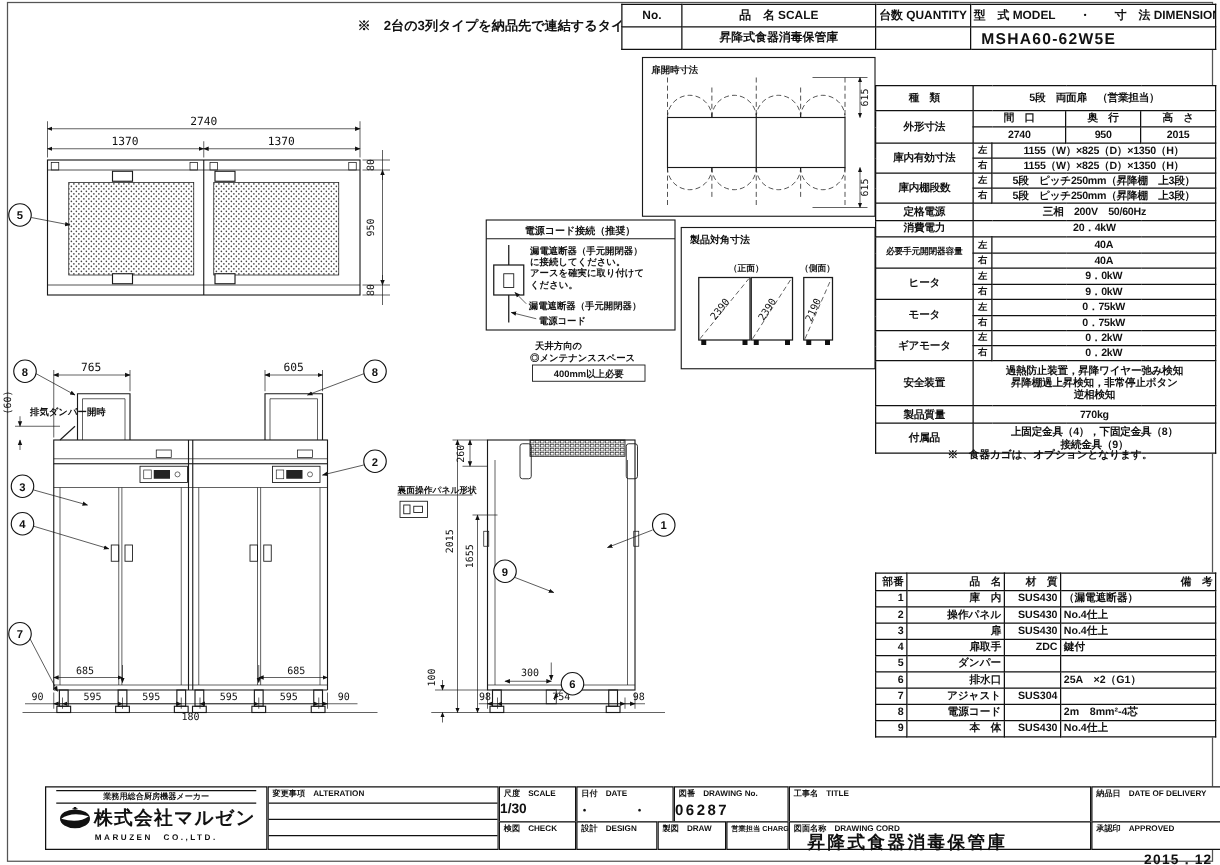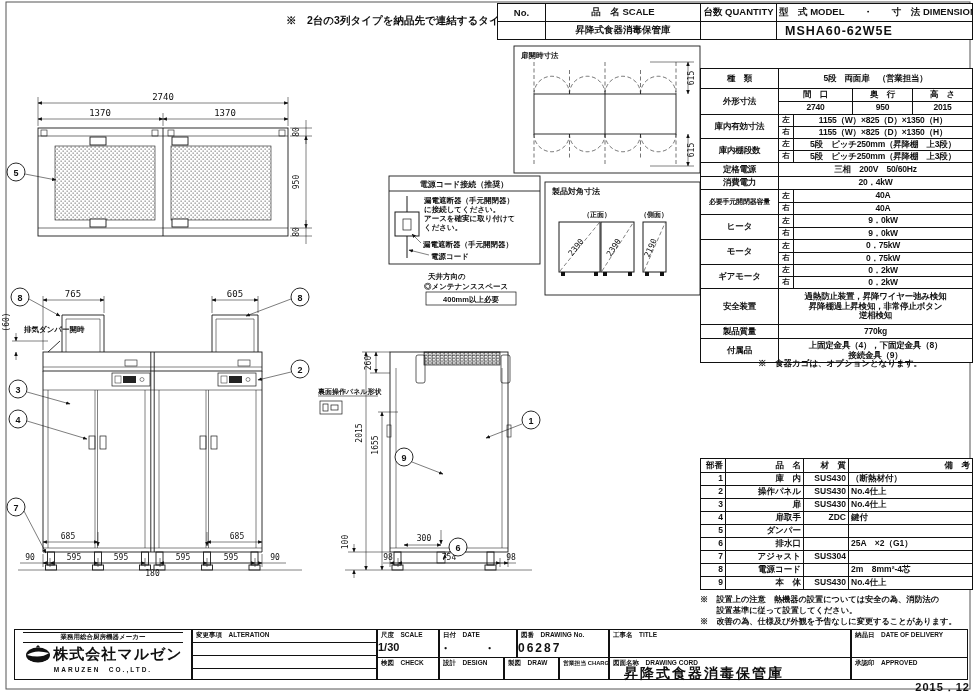--- a/index.html
+++ b/index.html
@@ -524,21 +524,21 @@
         <tr style="height:14px">
     <td>部番</td>
     <td>品　名</td>
     <td>材　質</td>
     <td>備　考</td>
         </tr>
   <tr style="height:13px">
           <td>1</td>
           <td>庫　内</td>
           <td>SUS430</td>
-          <td class="rmk">（断熱材付）</td>
+          <td class="rmk">（漏電遮断器）</td>
         </tr>
   <tr style="height:13px">
           <td>2</td>
           <td>操作パネル</td>
           <td>SUS430</td>
           <td class="rmk">No.4仕上</td>
         </tr>
   <tr style="height:13px">
           <td>3</td>
           <td>扉</td>
@@ -577,27 +577,22 @@
         </tr>
   <tr style="height:13px">
           <td>9</td>
           <td>本　体</td>
           <td>SUS430</td>
           <td class="rmk">No.4仕上</td>
         </tr>
 </tbody>
     </table>
 
-<div class="abs notes" style="left:700px;top:594px;width:272px">
-  <div>※　設置上の注意　熱機器の設置については安全の為、消防法の</div>
-  <div>　　設置基準に従って設置してください。</div>
-  <div>※　改善の為、仕様及び外観を予告なしに変更することがあります。</div>
-</div>
-
-<div class="abs" style="left:14px;top:629px;width:806px;height:51px">
+
+<div class="abs" style="left:36px;top:629px;width:806px;height:51px">
   <div class="tb makerbox" style="left:0;top:0;width:178px;height:51px">
     <div class="makertag">業務用総合厨房機器メーカー</div>
     <div style="text-align:center;height:22px">
       <svg width="30" height="20" viewBox="0 0 30 20" style="vertical-align:middle">
         <ellipse cx="15" cy="11" rx="12" ry="7.5" fill="#111"></ellipse>
         <path d="M4,11 q8,-6 22,-2 q-8,6 -22,2z" fill="#fff"></path>
         <path d="M14,1.5h2v2h-2z M13,2.5h4v0.9h-4z" fill="#111"></path>
       </svg><span class="makername">株式会社マルゼン</span>
     </div>
     <div class="makeren">MARUZEN　CO.,LTD.</div>

